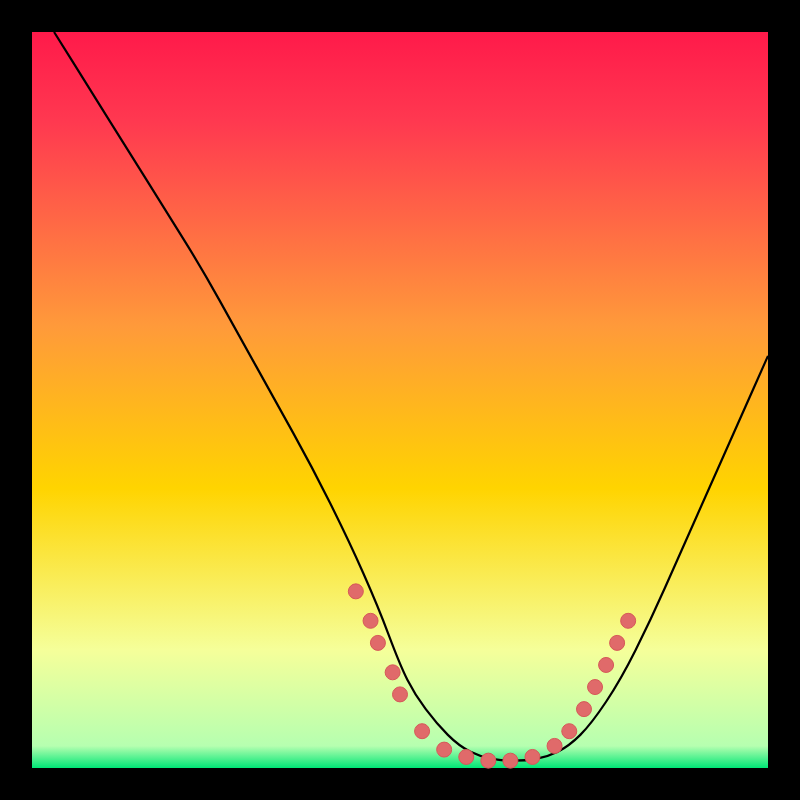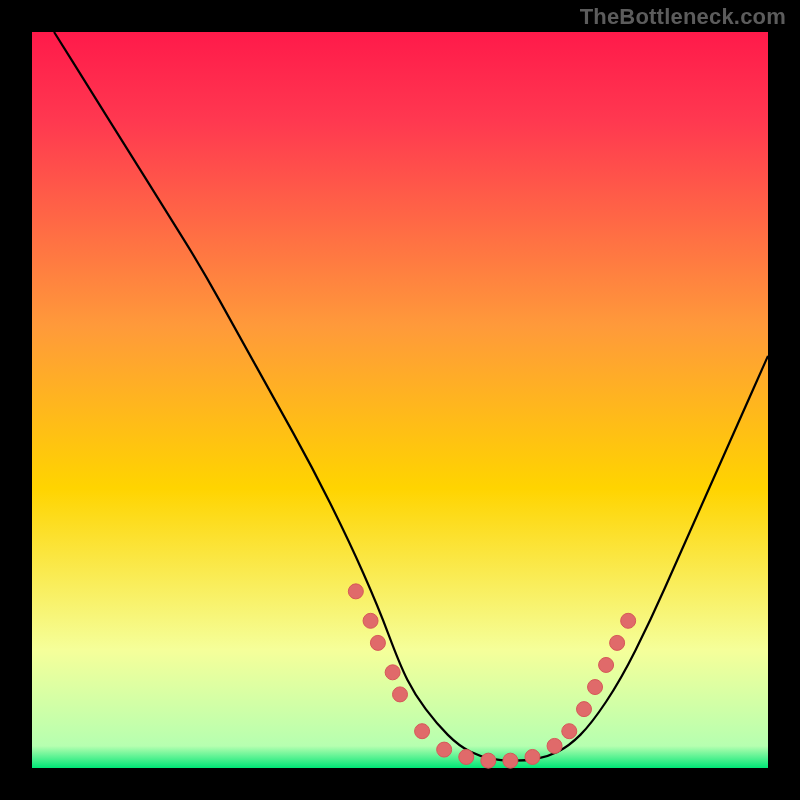--- a/index.html
+++ b/index.html
@@ -30,21 +30,20 @@
   svg {
     position: absolute;
     top: 0;
     left: 0;
   }
 </style>
 </head>
 <body>
 
 <div class="frame">
-  <div class="watermark">TheBottleneck.com</div>
 
   <svg id="chart-svg" width="800" height="800" viewBox="0 0 800 800">
     <defs>
       <linearGradient id="bg-grad" x1="0" y1="0" x2="0" y2="1">
         <stop id="g0" offset="0%" stop-color="#ff1a4a"></stop>
         <stop id="g1" offset="12%" stop-color="#ff3850"></stop>
         <stop id="g2" offset="40%" stop-color="#ff9a3a"></stop>
         <stop id="g3" offset="62%" stop-color="#ffd400"></stop>
         <stop id="g4" offset="84%" stop-color="#f5ff9a"></stop>
         <stop id="g5" offset="97%" stop-color="#b6ffb0"></stop>

